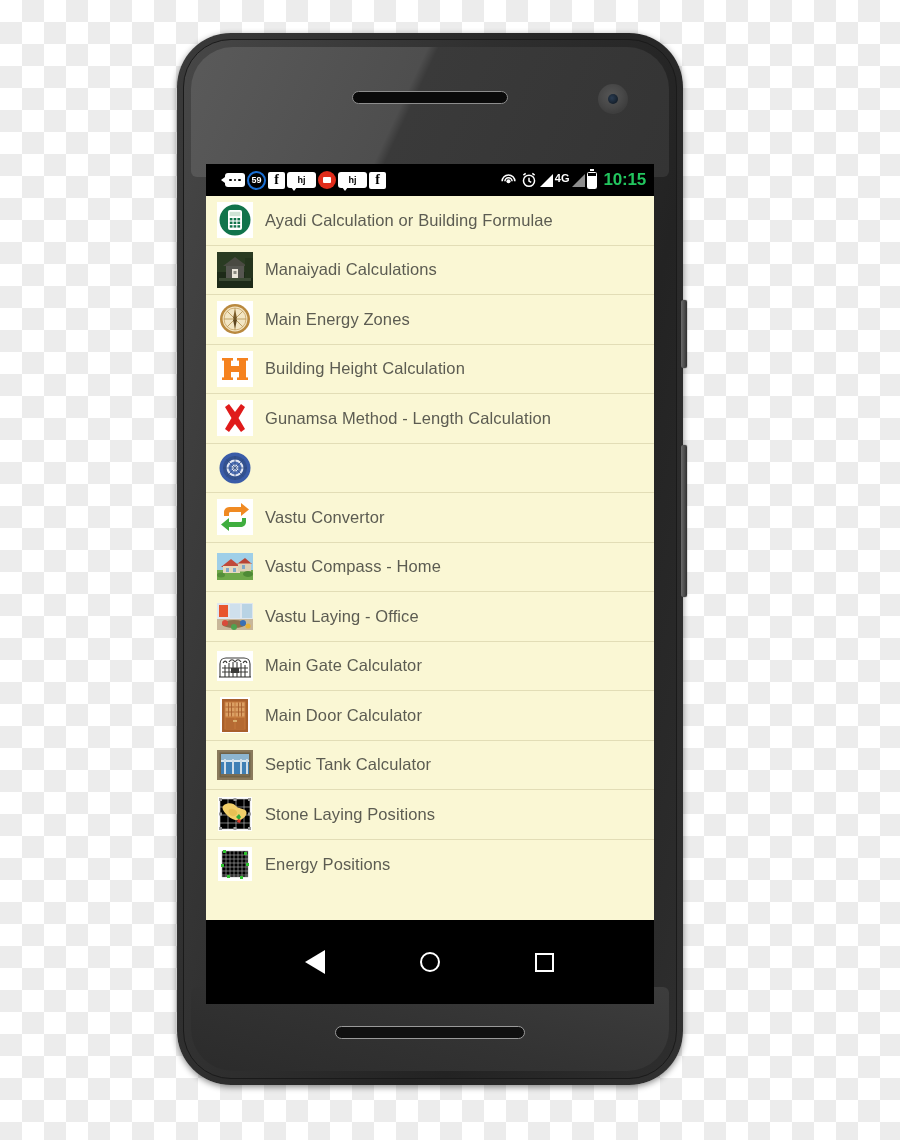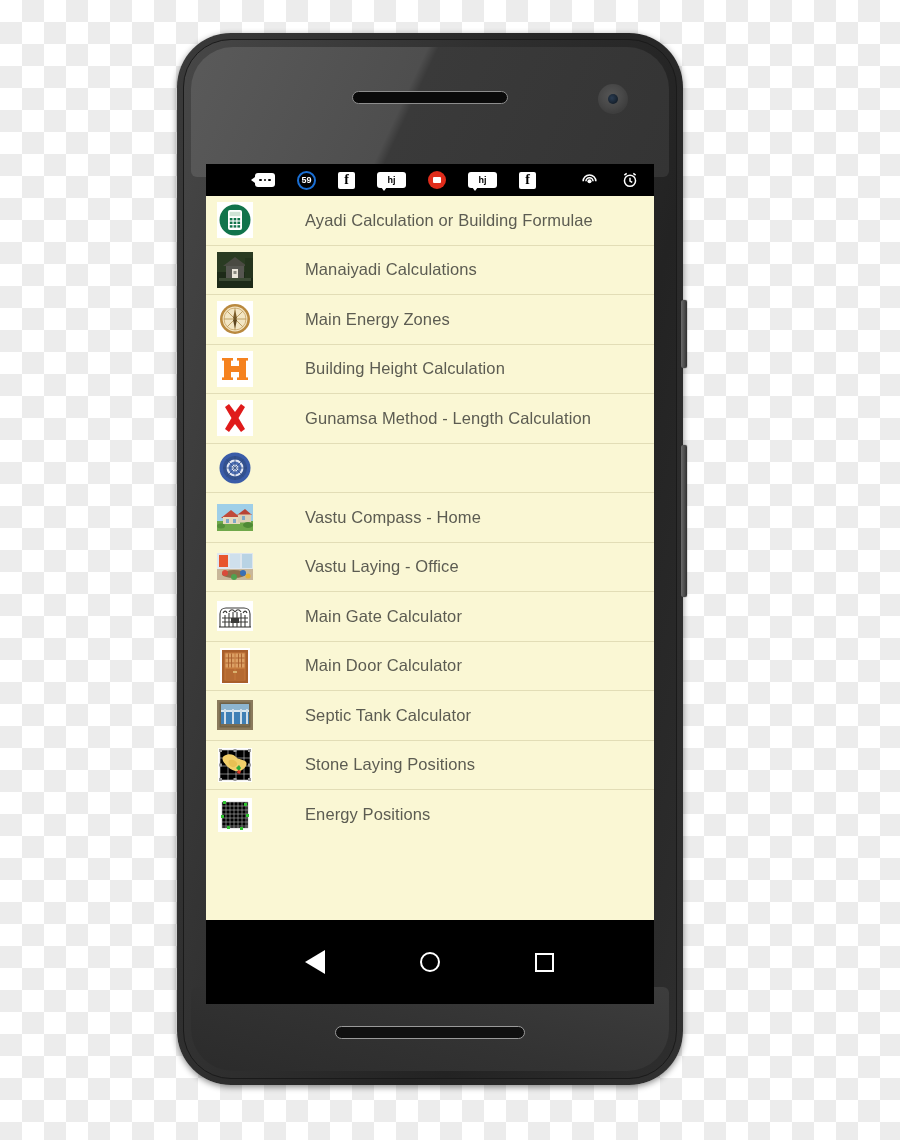--- a/index.html
+++ b/index.html
@@ -134,24 +134,23 @@
     background: #000;
     overflow: hidden;
   }
 
   
   .statusbar {
     height: 32px;
     background: #000;
     display: flex;
     align-items: center;
-    padding: 0 8px 0 25px;
-    box-sizing: border-box;
-    gap: 22px;
-    margin-left: 24px;
+    padding: 0 8px 0 19px;
+    box-sizing: border-box;
+    gap: 2px;
   }
   .sb-icon {
     display: flex;
     align-items: center;
     justify-content: center;
     flex: 0 0 auto;
   }
   .sb-spacer { flex: 1 1 auto; }
   .sb-clock {
     color: #22c55e;
@@ -268,21 +267,20 @@
     height: 724px;
     overflow: hidden;
   }
   .row {
     display: flex;
     align-items: center;
     height: 49.5px;
     border-bottom: 1px solid #e2ddb6;
     padding-left: 10px;
     box-sizing: border-box;
-    gap: 40px;
   }
   .row:last-child { border-bottom: none; }
   .row-icon {
     width: 38px; height: 38px;
     flex: 0 0 38px;
     display: flex; align-items: center; justify-content: center;
     margin-right: 11px;
     overflow: hidden;
   }
   .row-label {
@@ -498,20 +496,30 @@
               <circle cx="18" cy="18" r="8.5" fill="#e3e7f2"></circle>
               <circle cx="18" cy="18" r="6.5" fill="#4f6fb3"></circle>
               <circle cx="18" cy="18" r="3.4" fill="#dfe5f3"></circle>
               <g stroke="#2c477c" stroke-width="0.7">
                 <path d="M18 6v24M6 18h24M9.5 9.5l17 17M26.5 9.5l-17 17"></path>
               </g>
             </svg>
           </span>
         </div>
 
+        <div class="row">
+          <span class="row-icon">
+            <svg width="36" height="36" viewBox="0 0 36 36" aria-hidden="true">
+              <rect width="36" height="36" fill="#ffffff"></rect>
+              <path d="M7 13c0-3 2.6-5 5.6-5H24v-4l8 6.5L24 17v-4H13.6c-1 0-1.6.6-1.6 1.6V17H7z" fill="#f08a22"></path>
+              <path d="M29 23c0 3-2.6 5-5.6 5H12v4l-8-6.5L12 19v4h11.4c1 0 1.6-.6 1.6-1.6V19h4z" fill="#3fae3f"></path>
+            </svg>
+          </span>
+          <span class="row-label">Vastu Convertor</span>
+        </div>
 
         <div class="row">
           <span class="row-icon">
             <svg width="36" height="27" viewBox="0 0 36 27" aria-hidden="true">
               <rect width="36" height="27" fill="#9fcfe8"></rect>
               <rect y="17" width="36" height="10" fill="#6fa84a"></rect>
               <path d="M4 14 14 6l10 8z" fill="#c0493a"></path>
               <rect x="6" y="13" width="17" height="7" fill="#e6d9bd"></rect>
               <path d="M20 11 28 5l7 6z" fill="#b84334"></path>
               <rect x="21" y="10.5" width="13" height="8" fill="#ddd0b4"></rect>

